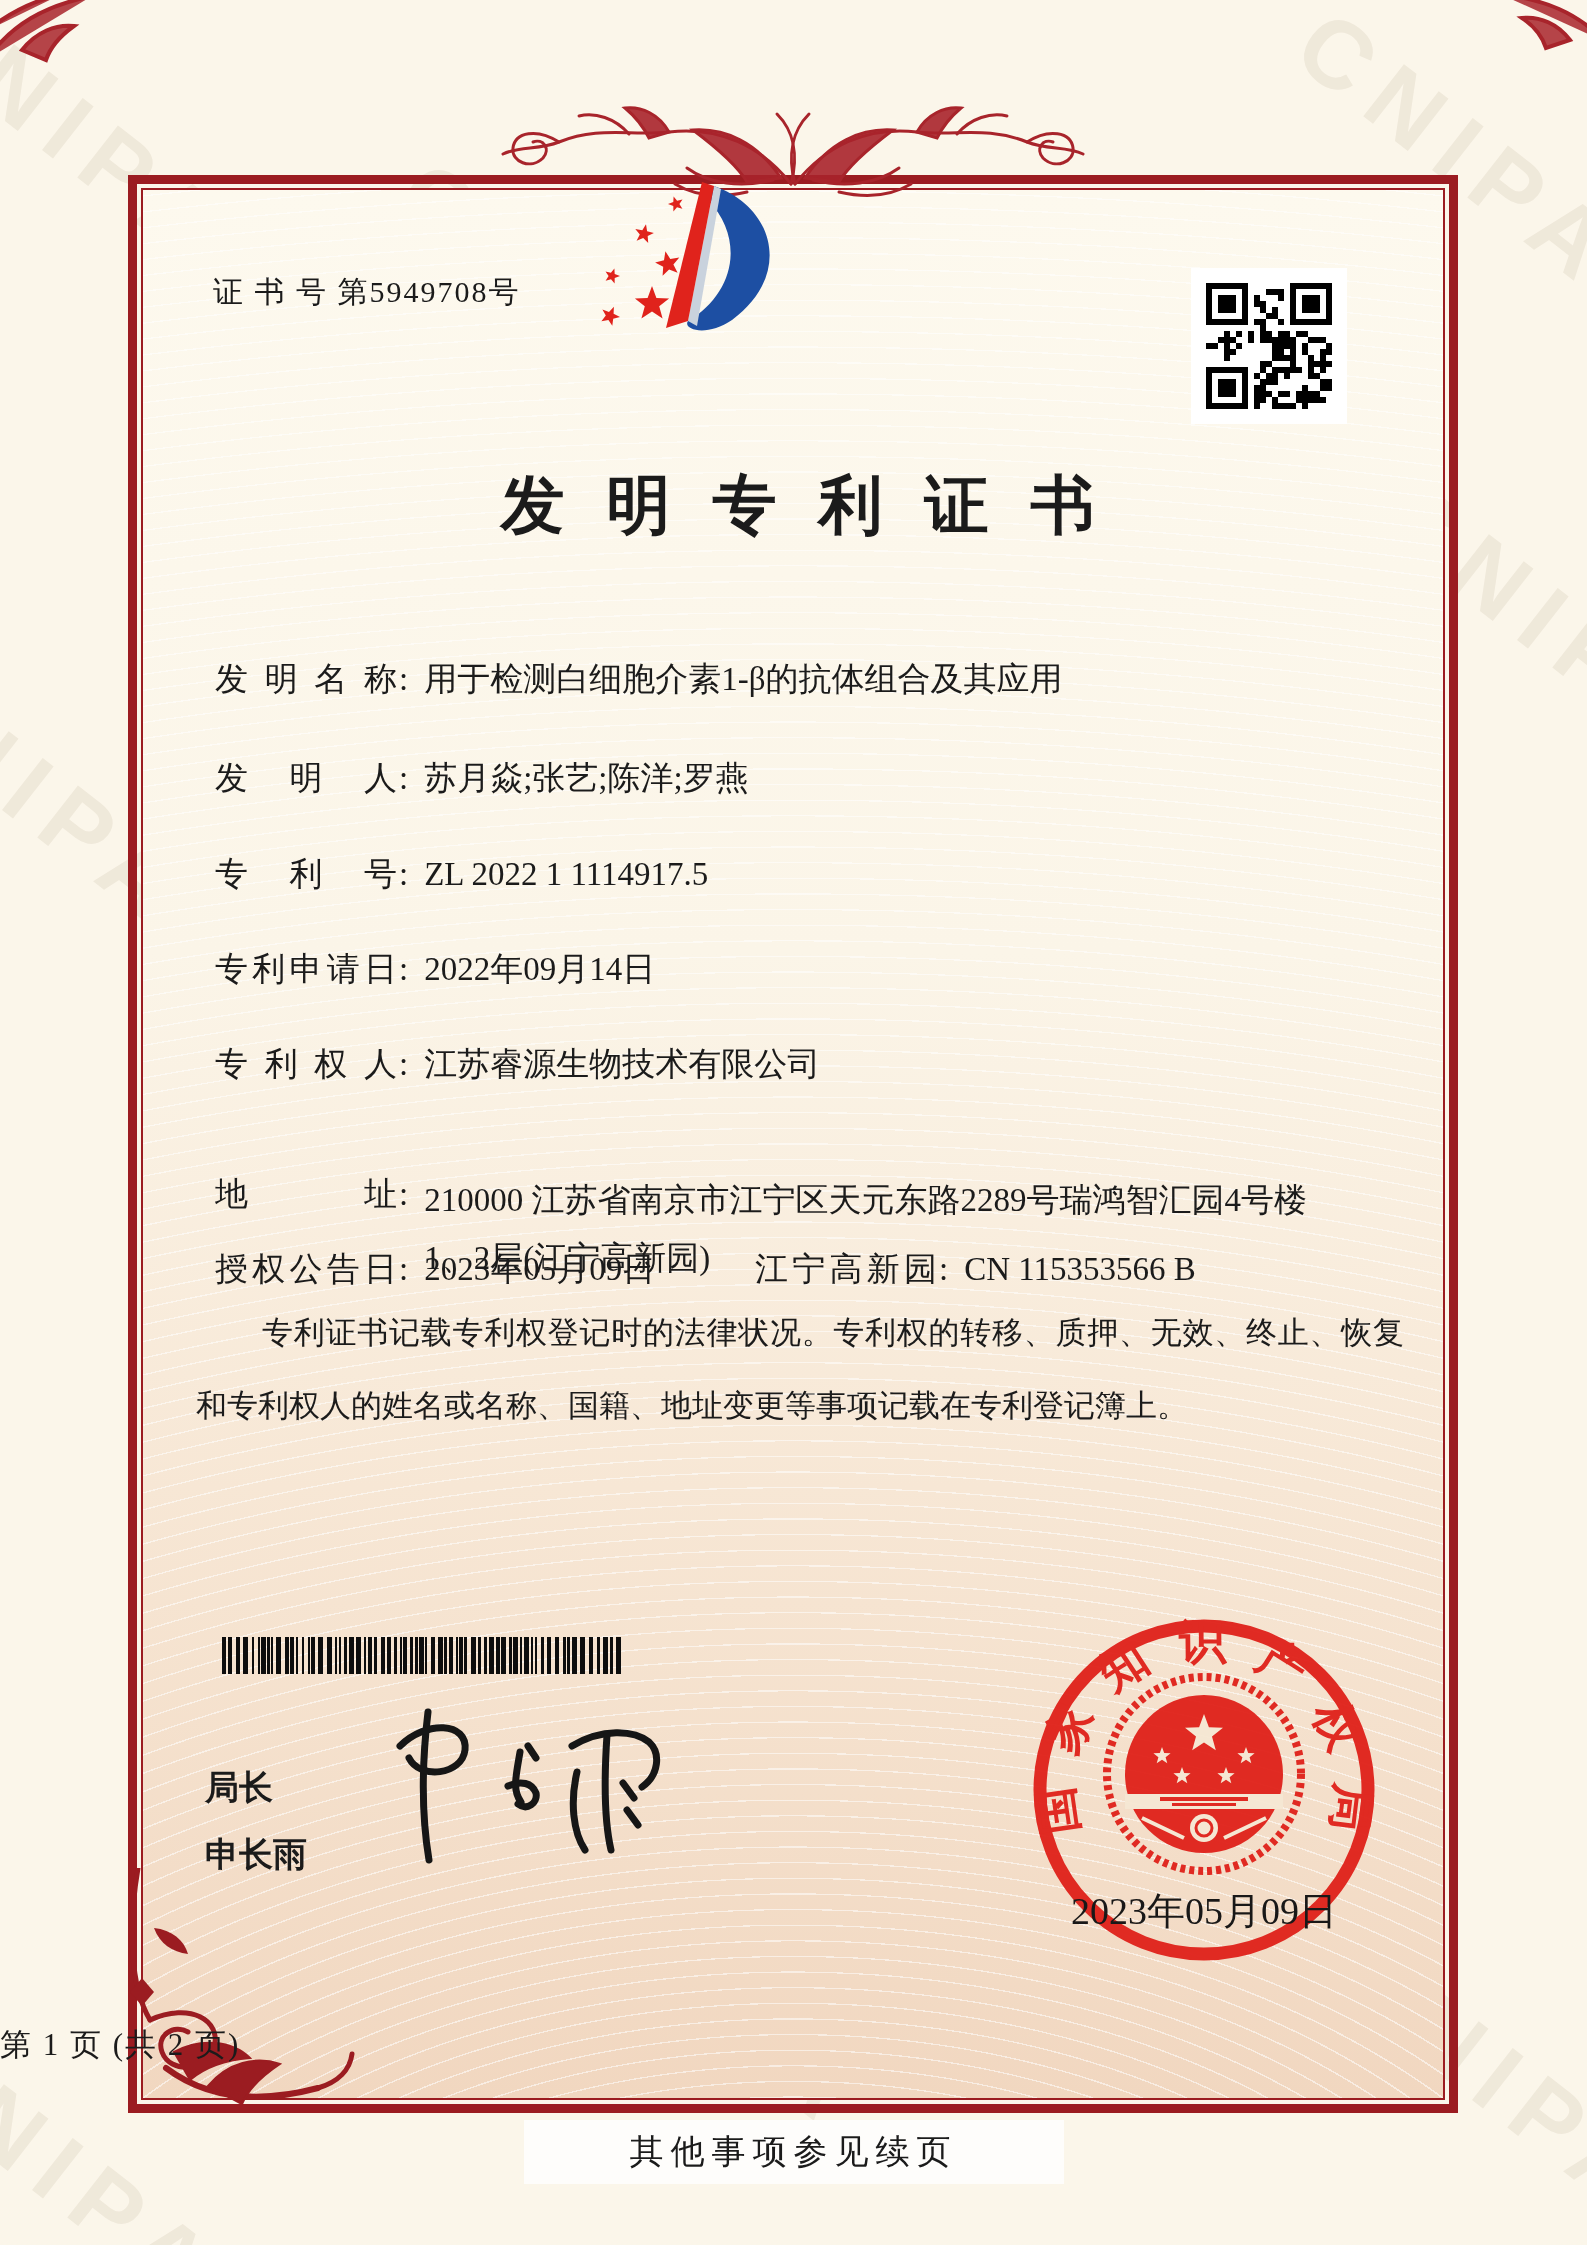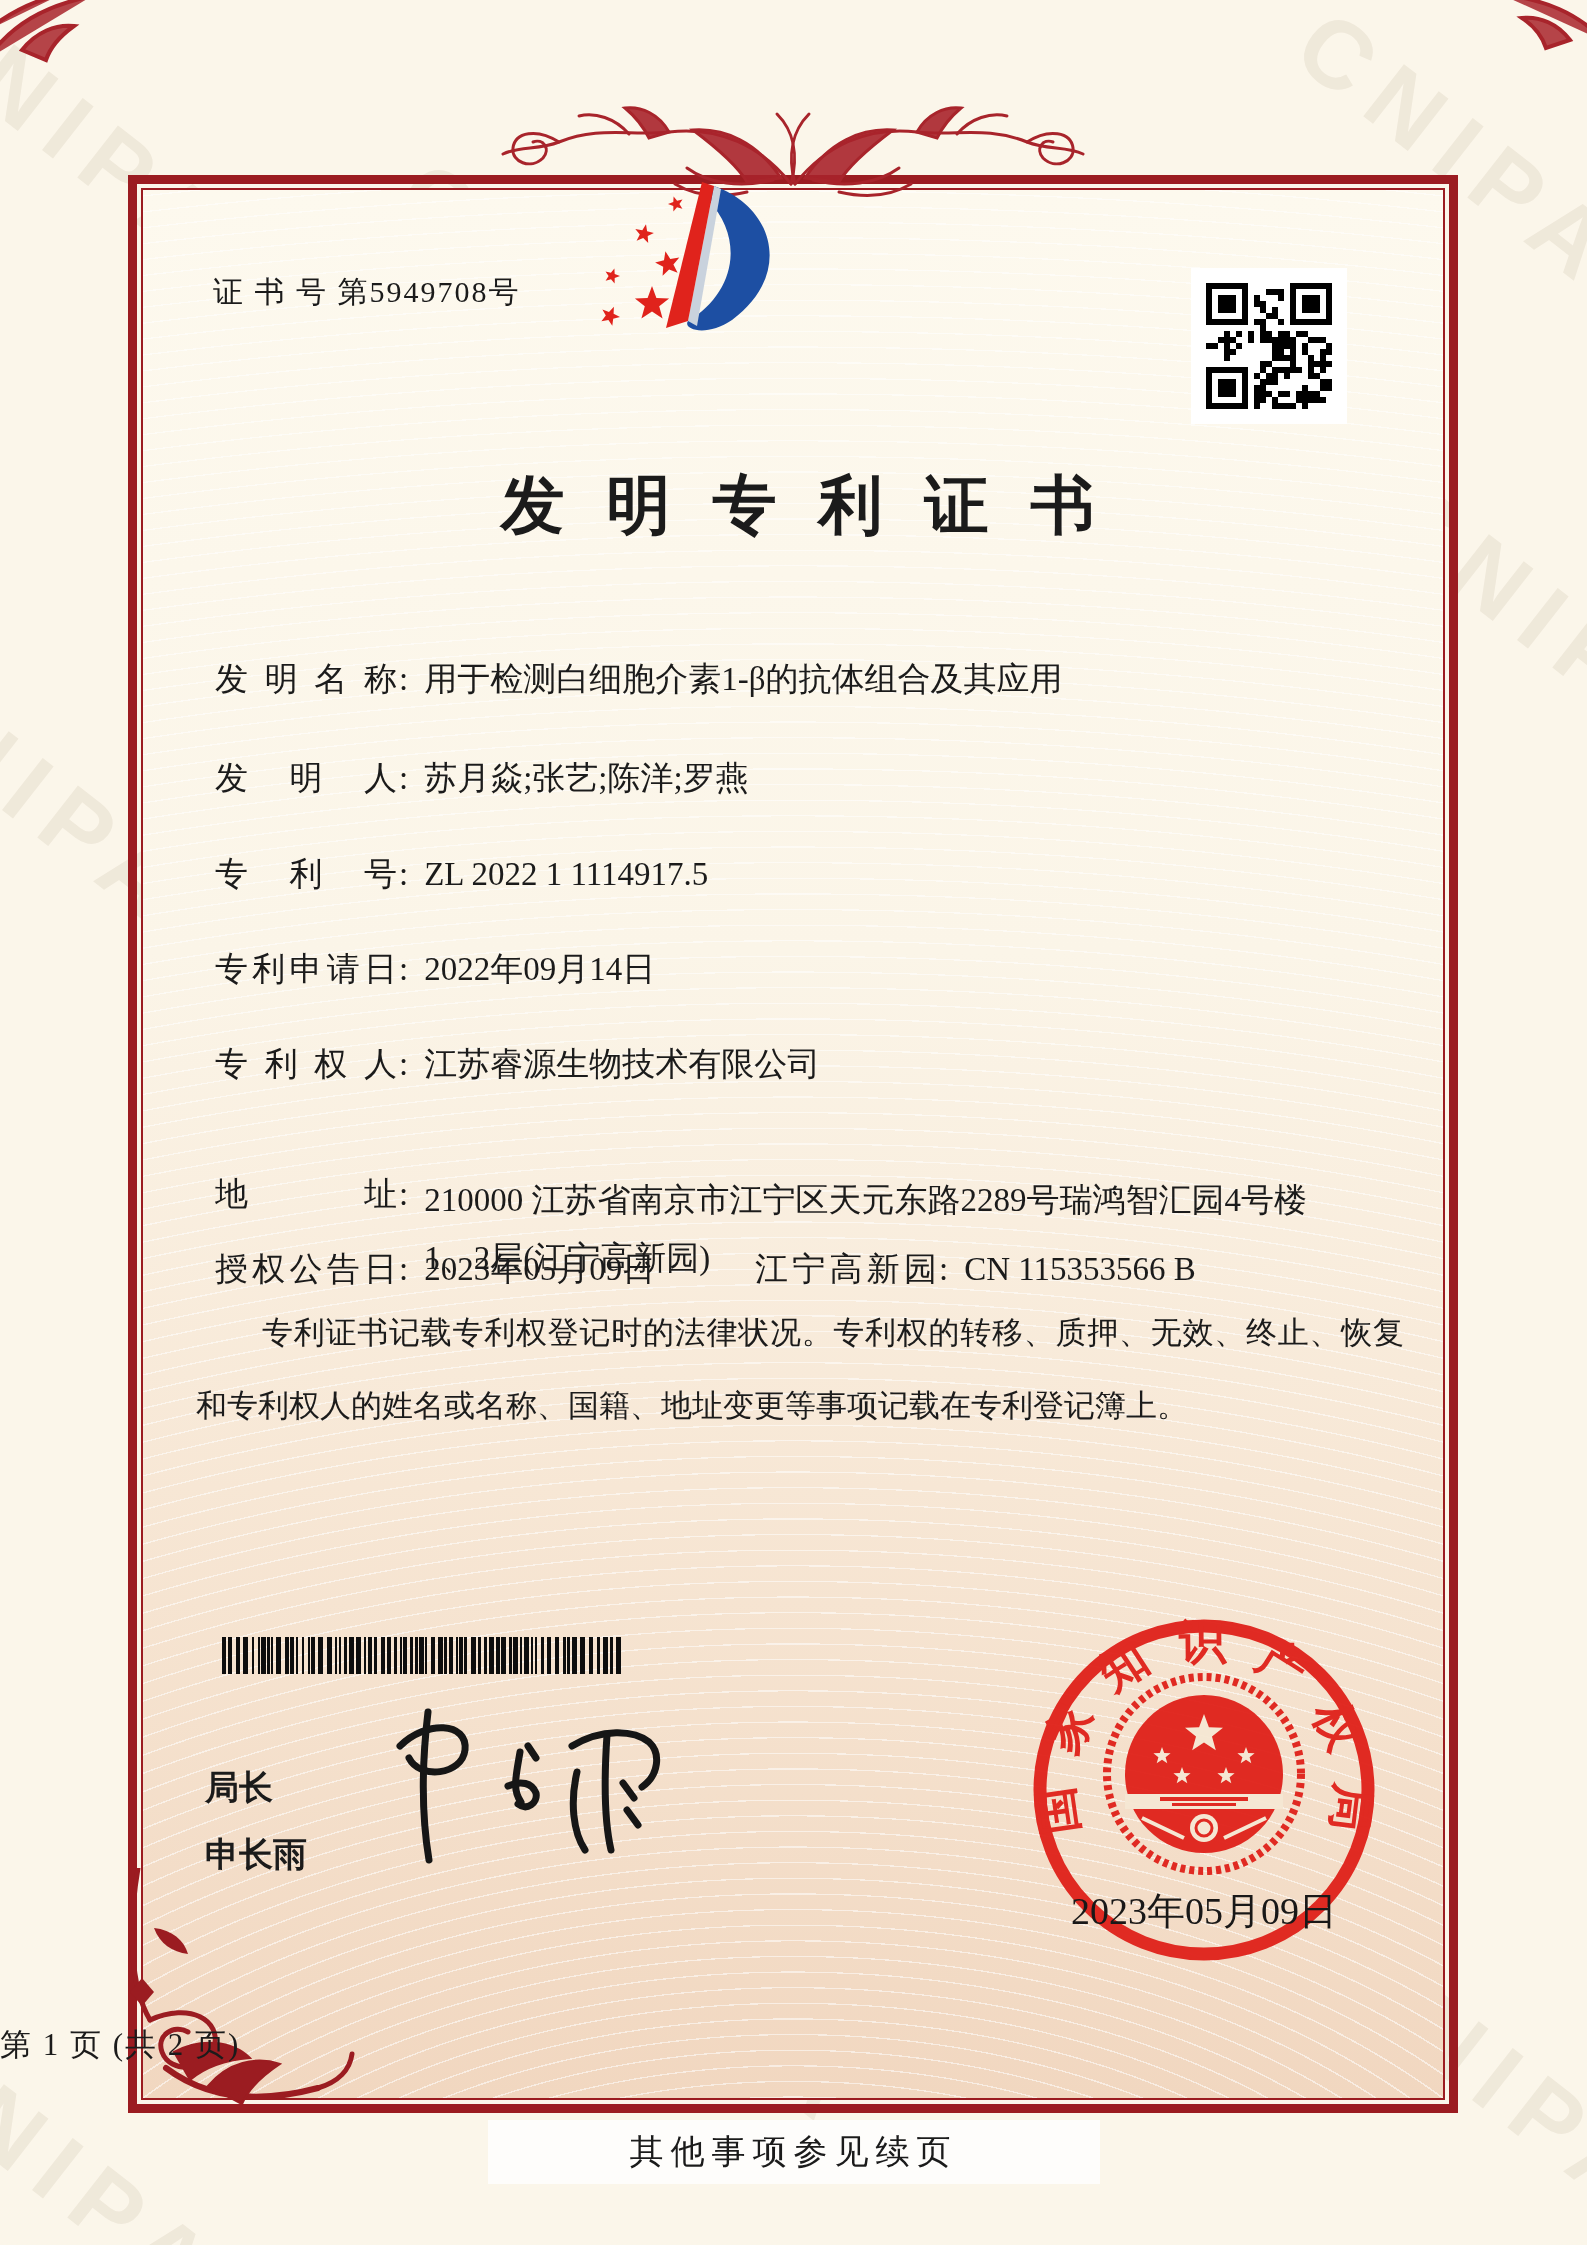--- a/index.html
+++ b/index.html
@@ -62,21 +62,21 @@
     font-family:Liberation Mono, monospace;font-weight:bold;font-size:34px;}
   .sig-name{position:absolute;left:205px;top:1832px;
     font-family:"Liberation Sans","DejaVu Sans",sans-serif;font-weight:bold;font-size:34px;}
   .sig-svg{position:absolute;left:370px;top:1690px;}
   
   .seal{position:absolute;left:1018px;top:1612px;opacity:0.96;}
   
   .footer{position:absolute;left:0;top:2024px;width:100%;text-align:left;font-size:31px;letter-spacing:2px;}
   .note{
     position:absolute;left:50%;top:2120px;transform:translateX(-50%);
-    width:612px;height:64px;background:#fefdfb;
+    width:540px;height:64px;background:#fefdfb;
     display:flex;align-items:center;justify-content:center;
     font-size:34px;letter-spacing:7px;
   }
   
   .orn{position:absolute;pointer-events:none;}
   svg{display:block;}
 </style>
 </head>
 <body>
 

